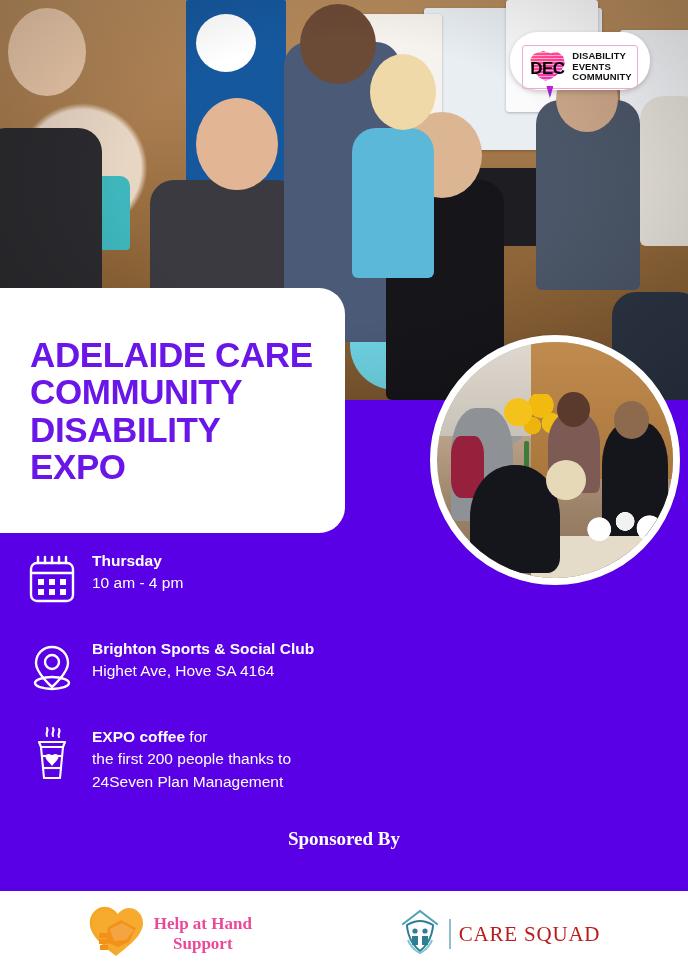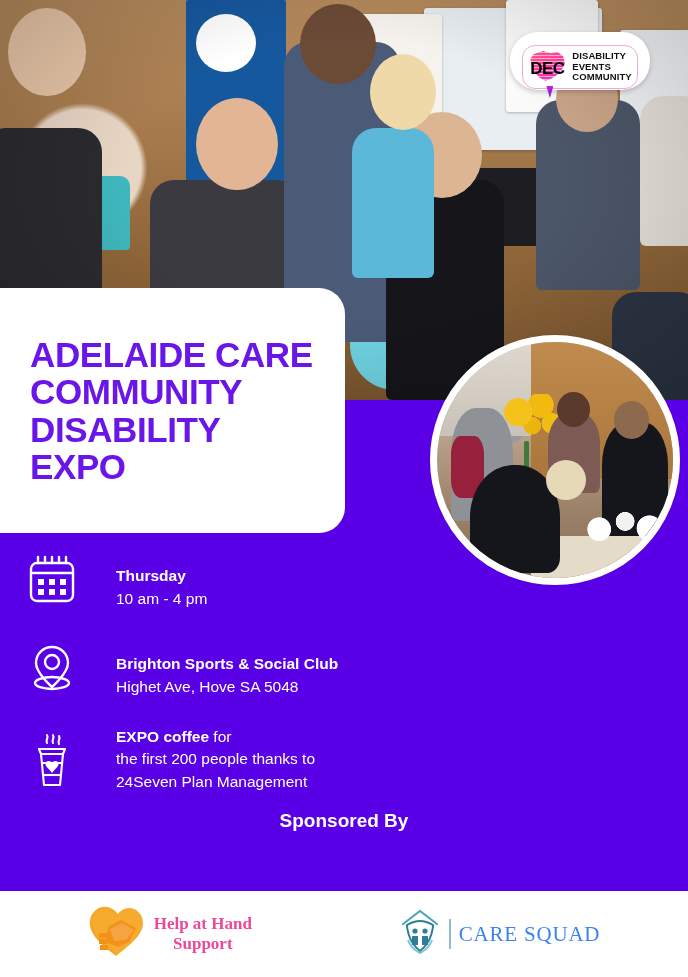--- a/index.html
+++ b/index.html
@@ -53,21 +53,21 @@
   
   .dec-logo {
     position: absolute; right: 38px; top: 32px;
     width: 140px; height: 58px; background: #ffffff;
     border-radius: 28px; display: flex; align-items: center;
     justify-content: center; gap: 5px; padding: 0 8px;
     box-shadow: 0 2px 5px rgba(0,0,0,.2); z-index: 6;
   }
   .dec-inner {
     display: flex; align-items: center; gap: 4px;
-    border: 1.4px solid #f2a8d6; border-radius: 13px;
+    border: 1.4px solid #f2a8d6; border-radius: 3px;
     padding: 3px 5px 3px 3px; height: 44px; margin-top: 12px;
   }
   .dec-mark { position: relative; width: 42px; height: 38px; flex: none; }
   .dec-mark .aus {
     position: absolute; inset: 0;
     background: linear-gradient(150deg, #ff4d6d 0%, #ff2f8f 45%, #c21fd8 100%);
     clip-path: polygon(18% 16%, 40% 8%, 58% 14%, 74% 10%, 88% 22%, 92% 42%,
                        84% 58%, 72% 72%, 60% 80%, 46% 86%, 32% 78%, 20% 64%,
                        12% 46%, 10% 28%);
     opacity: .92;
@@ -155,51 +155,51 @@
     left: 62%; top: 66%; width: 34%; height: 22%;
     background:
       radial-gradient(circle at 20% 60%, #ffffff 0 16%, transparent 17%),
       radial-gradient(circle at 52% 45%, #f2f2f2 0 18%, transparent 19%),
       radial-gradient(circle at 82% 58%, #ffffff 0 17%, transparent 18%);
   }
   .cp-teal { left: 30%; top: 60%; width: 20%; height: 10%; background: #43c3c9; opacity:.8; }
 
   
   .details { position: absolute; left: 24px; top: 548px; width: 440px; z-index: 3; }
-  .detail-row { display: flex; align-items: flex-end; gap: 36px; margin-bottom: 26px; }
+  .detail-row { display: flex; align-items: flex-start; gap: 12px; margin-bottom: 26px; }
   .detail-icon { flex: none; width: 56px; height: 62px; display:flex; align-items:center; justify-content:center; }
   .detail-text {
     color: #ffffff; font-family: "Liberation Sans", sans-serif;
     font-size: 15.5px; line-height: 1.45; padding-top: 2px;
   }
   .detail-text .b { font-weight: 700; }
   .detail-text .line { display: block; }
 
   
   .sponsored-by {
-    position: absolute; left: 0; right: 0; top: 810px; text-align: center;
+    position: absolute; left: 0; right: 0; top: 828px; text-align: center;
     color: #ffffff; font-weight: 700; font-size: 19px; z-index: 3;
-    font-family: Liberation Sans, sans-serif;
+    font-family: Liberation Serif, serif;
   }
   .footer {
     position: absolute; left: 0; bottom: 0; width: 688px; height: 86px;
     background: #ffffff; display: flex; align-items: center;
     justify-content: space-around; padding: 0 14px; z-index: 5;
   }
   .sponsor { display: flex; align-items: center; gap: 8px; }
 
   
   .hah-text {
     color: #ec4899; font-weight: 700; font-size: 17px;
     line-height: 1.15; text-align: center;
     font-family: "Liberation Serif", serif;
   }
   
   .cs-text {
-    color: #3b82f6; font-size: 21px; letter-spacing: .8px;
+    color: #b91c1c; font-size: 21px; letter-spacing: .8px;
     font-family: "Liberation Serif", serif;
   }
   .cs-div { width: 1.5px; height: 30px; background: #8fbfcc; }
   
   .ts-text {
     color: #132A45; font-size: 33px; letter-spacing: -.5px;
     font-family: "Liberation Serif", serif; position: relative;
   }
   .ts-star { color: #E8B93C; font-size: 17px; position: relative; top: -12px; left: -2px; }
 </style>
@@ -304,21 +304,21 @@
     <div class="detail-row">
       <div class="detail-icon">
         <svg width="50" height="52" viewBox="0 0 50 52" fill="none" stroke="#ffffff" stroke-width="2.4">
           <path d="M25 6 C16 6 9 13 9 22 C9 32 25 46 25 46 C25 46 41 32 41 22 C41 13 34 6 25 6 Z"></path>
           <circle cx="25" cy="21" r="7"></circle>
           <ellipse cx="25" cy="42" rx="17" ry="6"></ellipse>
         </svg>
       </div>
       <div class="detail-text">
         <span class="line b">Brighton Sports &amp; Social Club</span>
-        <span class="line">Highet Ave, Hove SA 5048</span>
+        <span class="line">Highet Ave, Hove SA 4164</span>
       </div>
     </div>
 
     <div class="detail-row">
       <div class="detail-icon">
         <svg width="50" height="58" viewBox="0 0 50 58" fill="none" stroke="#ffffff" stroke-width="2.1">
           <path d="M20 10 C18 7 22 5 20 2 M26 10 C24 7 28 5 26 2 M32 11 C30 8 34 6 32 3" stroke-linecap="round"></path>
           <path d="M12 16 H38 L36 21 H14 Z" stroke-linejoin="round"></path>
           <path d="M14 21 L17 52 H33 L36 21 Z" stroke-linejoin="round"></path>
           <line x1="15.6" y1="30" x2="34.4" y2="30"></line>

